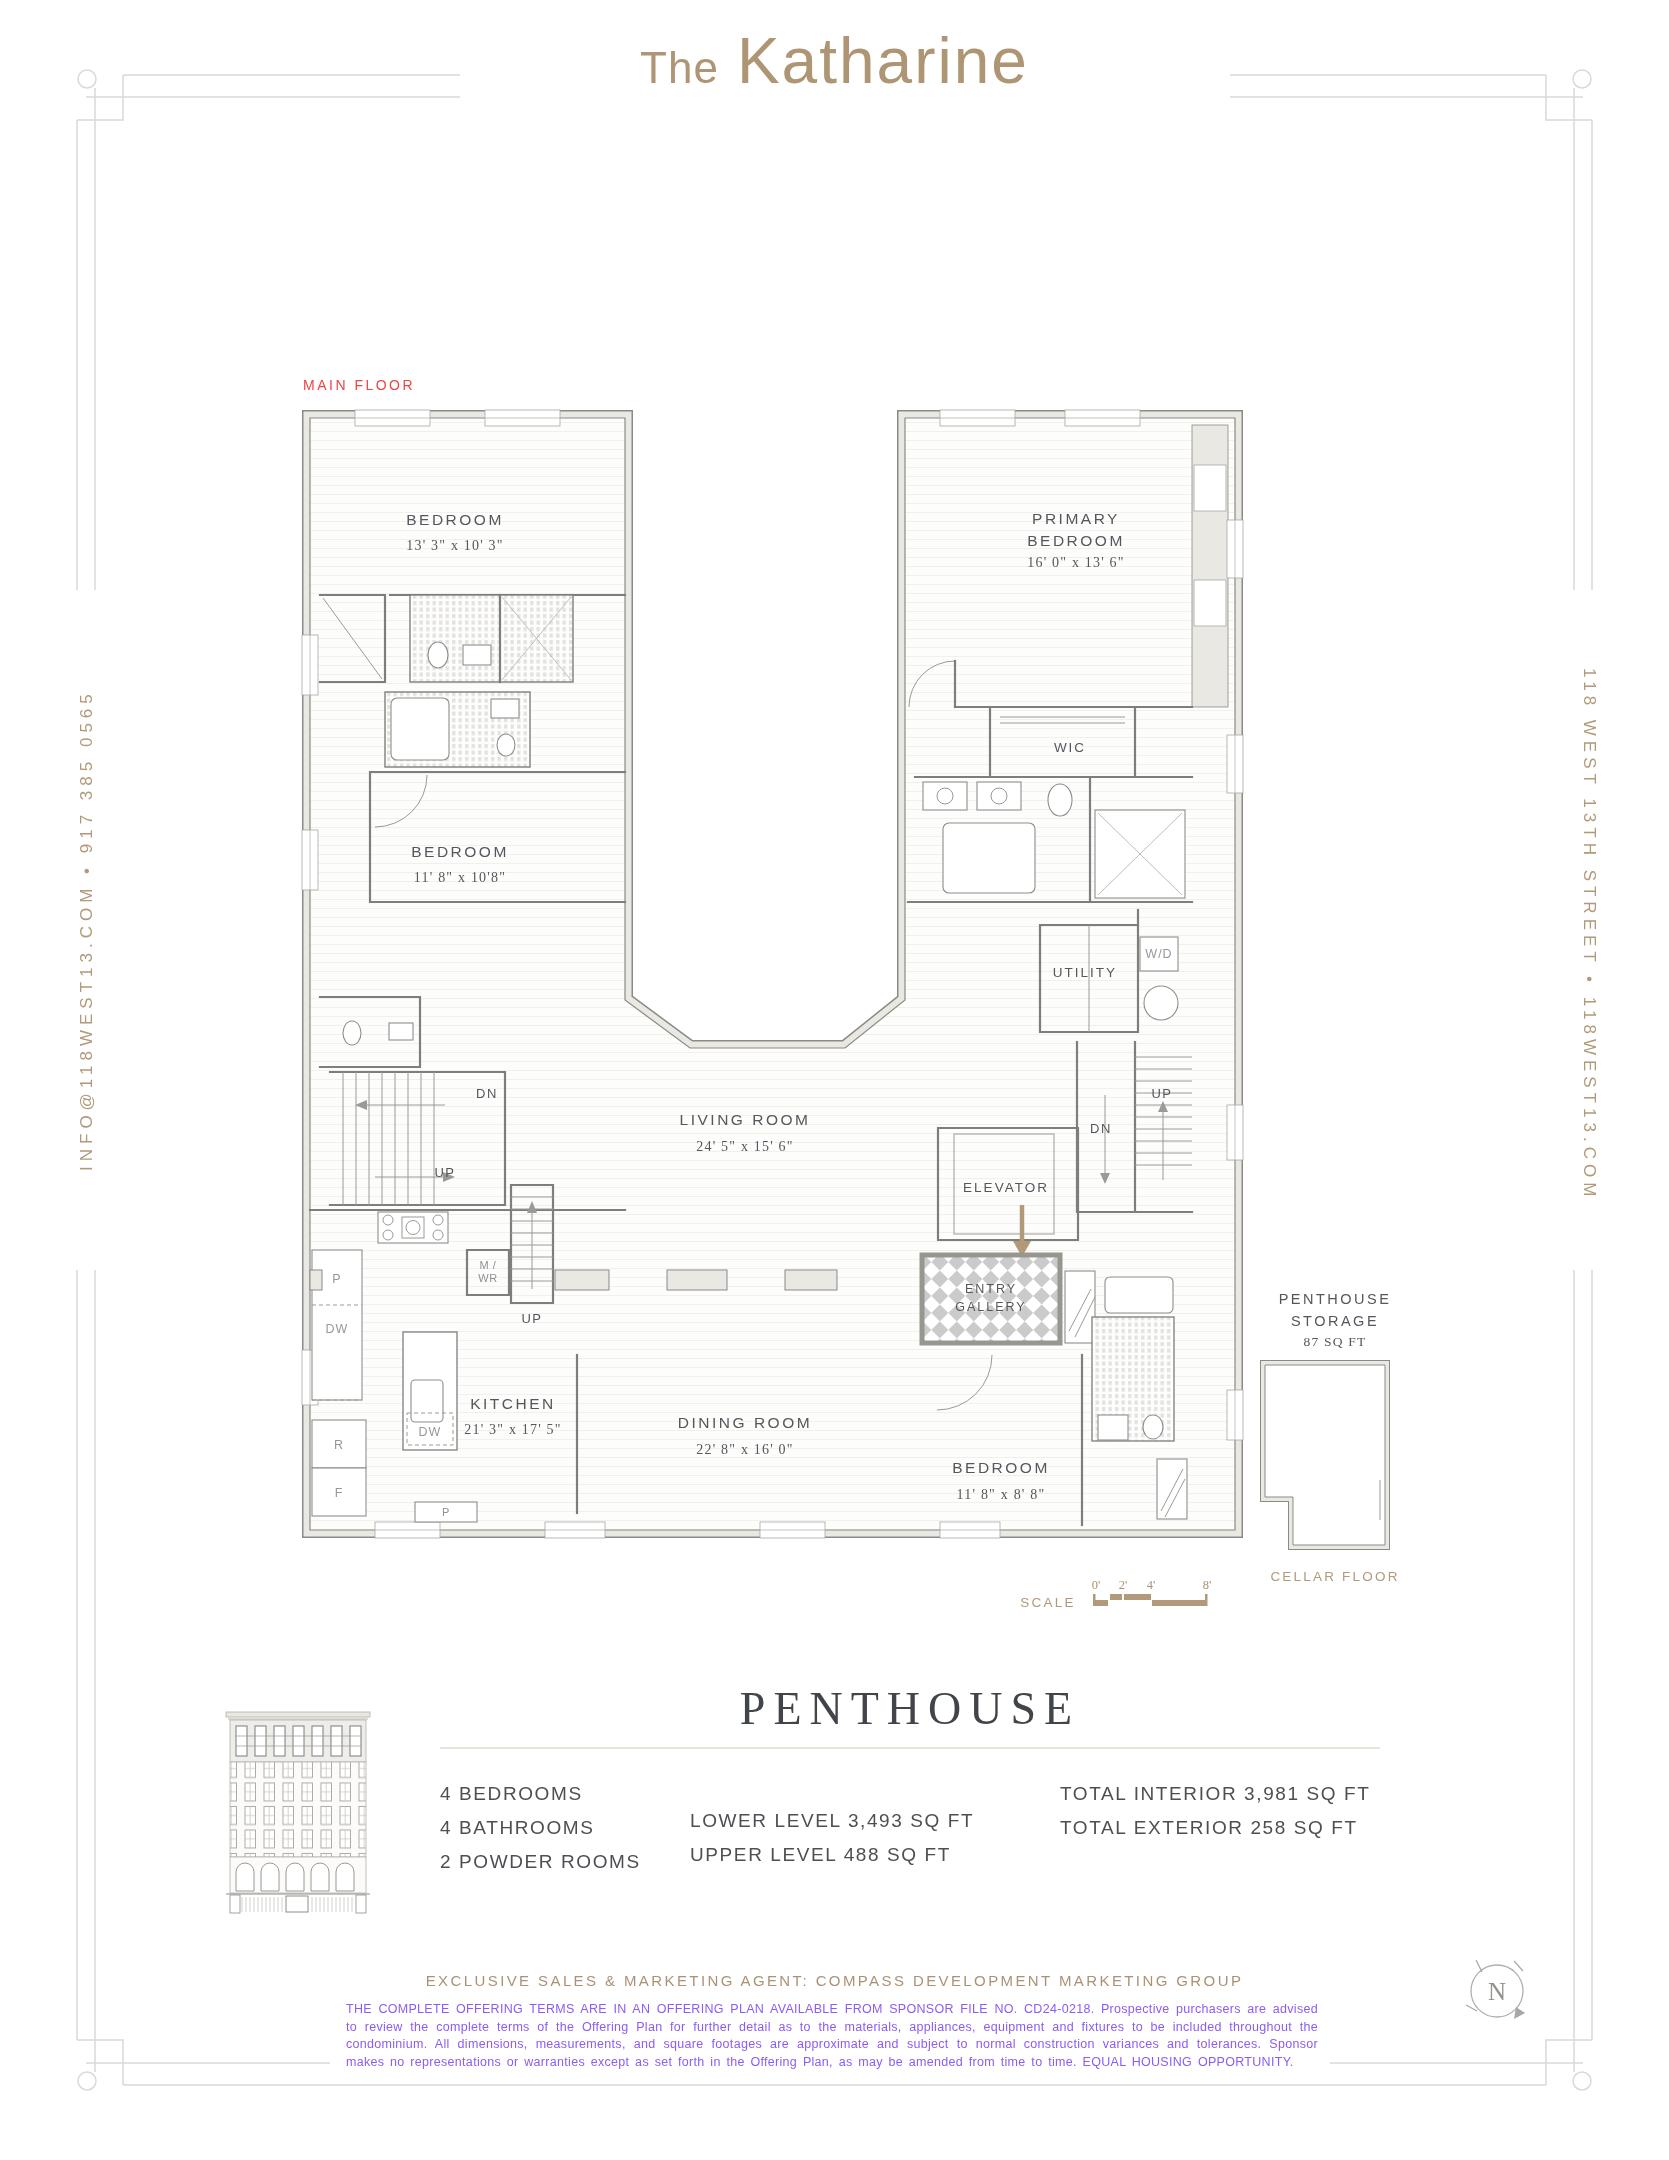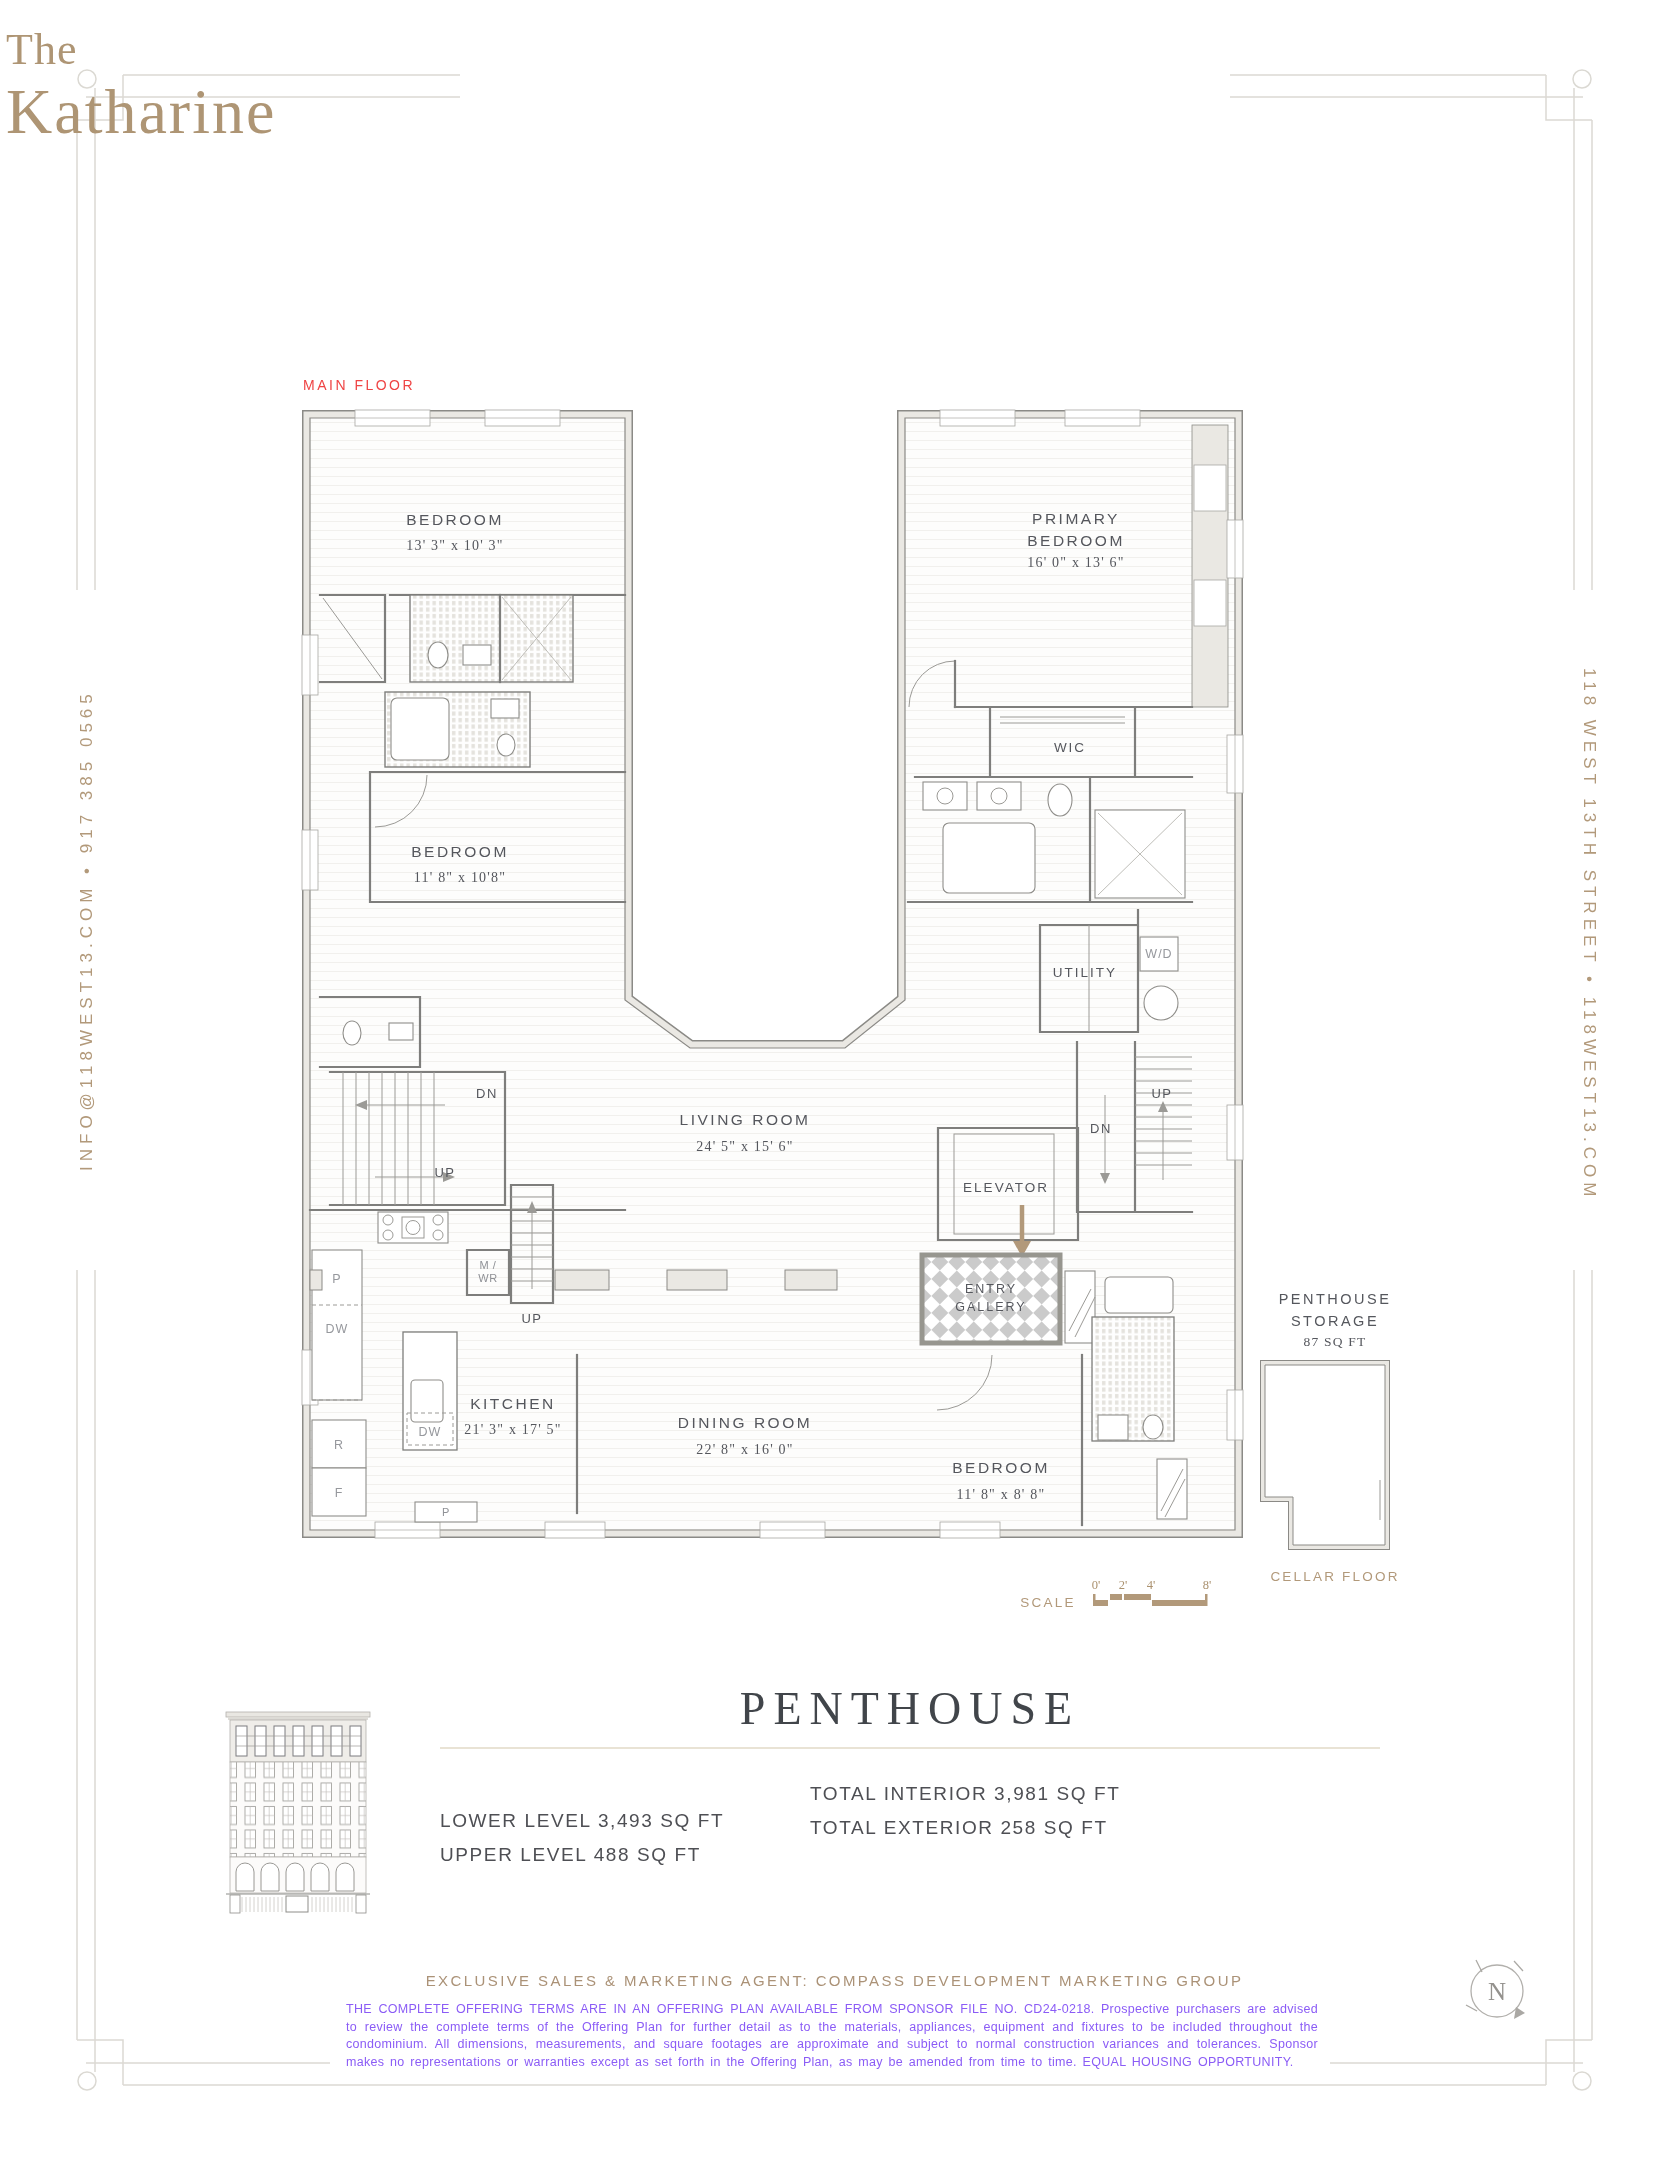--- a/index.html
+++ b/index.html
@@ -2,21 +2,21 @@
 <html><head>
 <meta charset="utf-8">
 <style>
   html,body{margin:0;padding:0;background:#ffffff;}
   .page{position:relative;width:1669px;height:2160px;background:#fff;overflow:hidden;
         font-family:"Liberation Sans",sans-serif;}
   svg{display:block;}
   .abs{position:absolute;}
   
   .title{position:absolute;top:24px;left:0;width:100%;display:flex;justify-content:center;
-         align-items:baseline;color:#ae9574;font-family:Liberation Serif, serif;flex-direction:column;}
+         align-items:baseline;color:#ae9574;font-family:Liberation Sans, sans-serif;}
   .title .t-pre{font-size:44px;letter-spacing:1px;margin-right:12px;}
   .title .t-name{font-size:64px;letter-spacing:2px;margin-left:6px;}
   
   .vside{position:absolute;display:flex;align-items:center;justify-content:center;
          color:#b2997a;font-size:17px;letter-spacing:5px;}
   .vleft{left:72px;top:600px;height:660px;width:30px;writing-mode:vertical-rl;transform:rotate(180deg);}
   .vright{left:1574px;top:600px;height:670px;width:30px;writing-mode:vertical-rl;}
   
   .floorlabel{position:absolute;left:303px;top:377px;font-size:14px;letter-spacing:2.5px;color:#ef4444;}
   .rlabel{font-family:"Liberation Sans",sans-serif;fill:#55575d;letter-spacing:2.5px;font-size:15.5px;text-anchor:middle;}
@@ -416,20 +416,25 @@
         <line x1="122" y1="187" x2="122" y2="202"></line>
       <line x1="126" y1="187" x2="126" y2="202"></line>
         <line x1="130" y1="187" x2="130" y2="202"></line>
     </g>
   </svg>
 
   <div class="summary">
     <div class="ph-title">PENTHOUSE</div>
     <div class="rule"></div>
     <div class="stats">
+      <div class="c1">
+        <div>4 BEDROOMS</div>
+        <div>4 BATHROOMS</div>
+        <div>2 POWDER ROOMS</div>
+      </div>
       <div class="c2">
         <div>LOWER LEVEL 3,493 SQ FT</div>
         <div>UPPER LEVEL 488 SQ FT</div>
       </div>
       <div class="c3">
         <div>TOTAL INTERIOR 3,981 SQ FT</div>
         <div>TOTAL EXTERIOR 258 SQ FT</div>
       </div>
     </div>
   </div>

